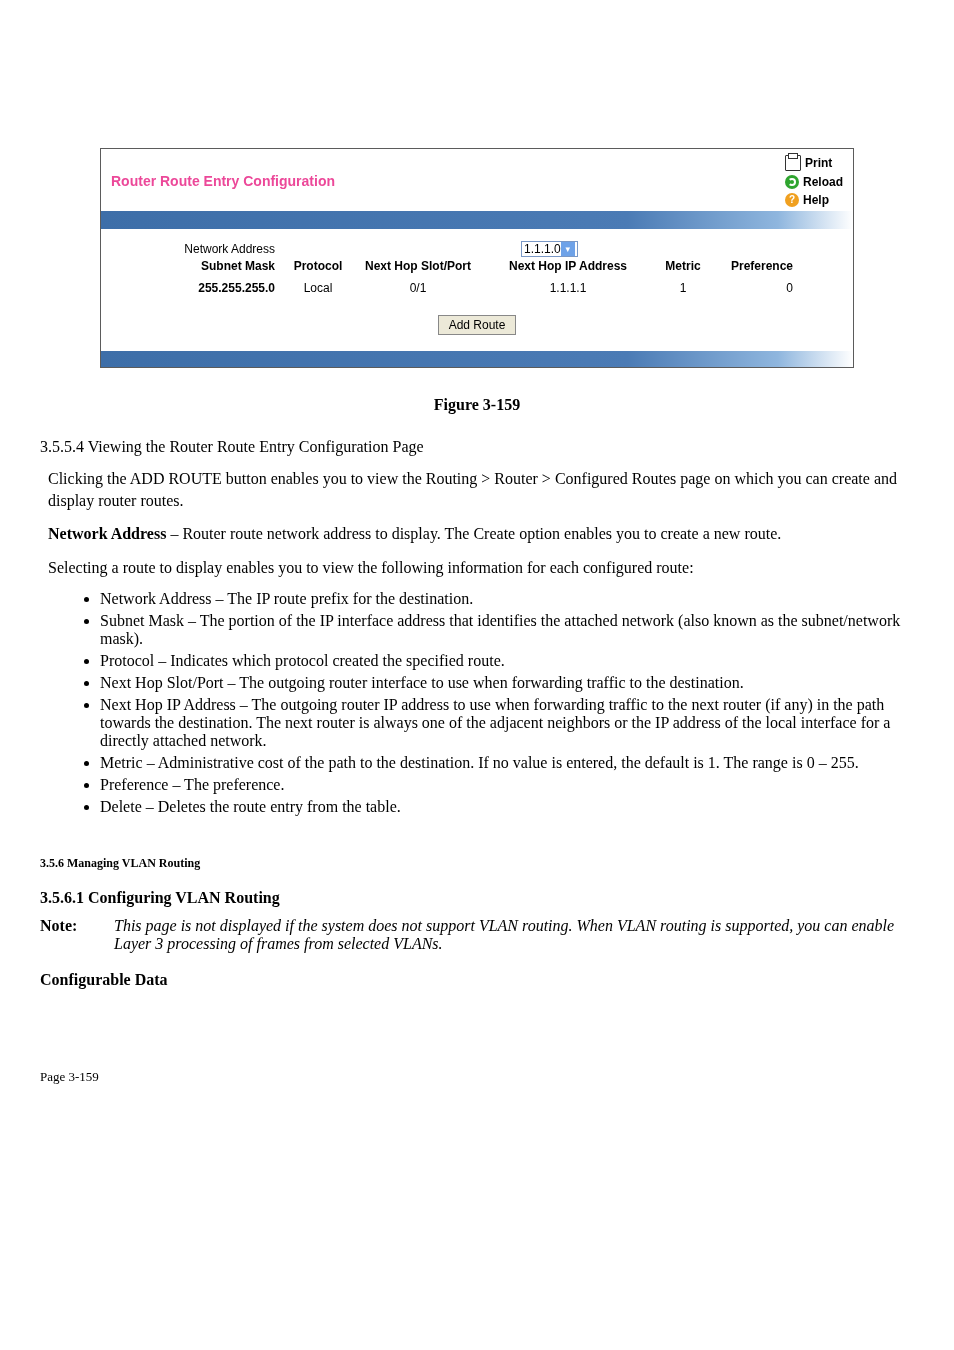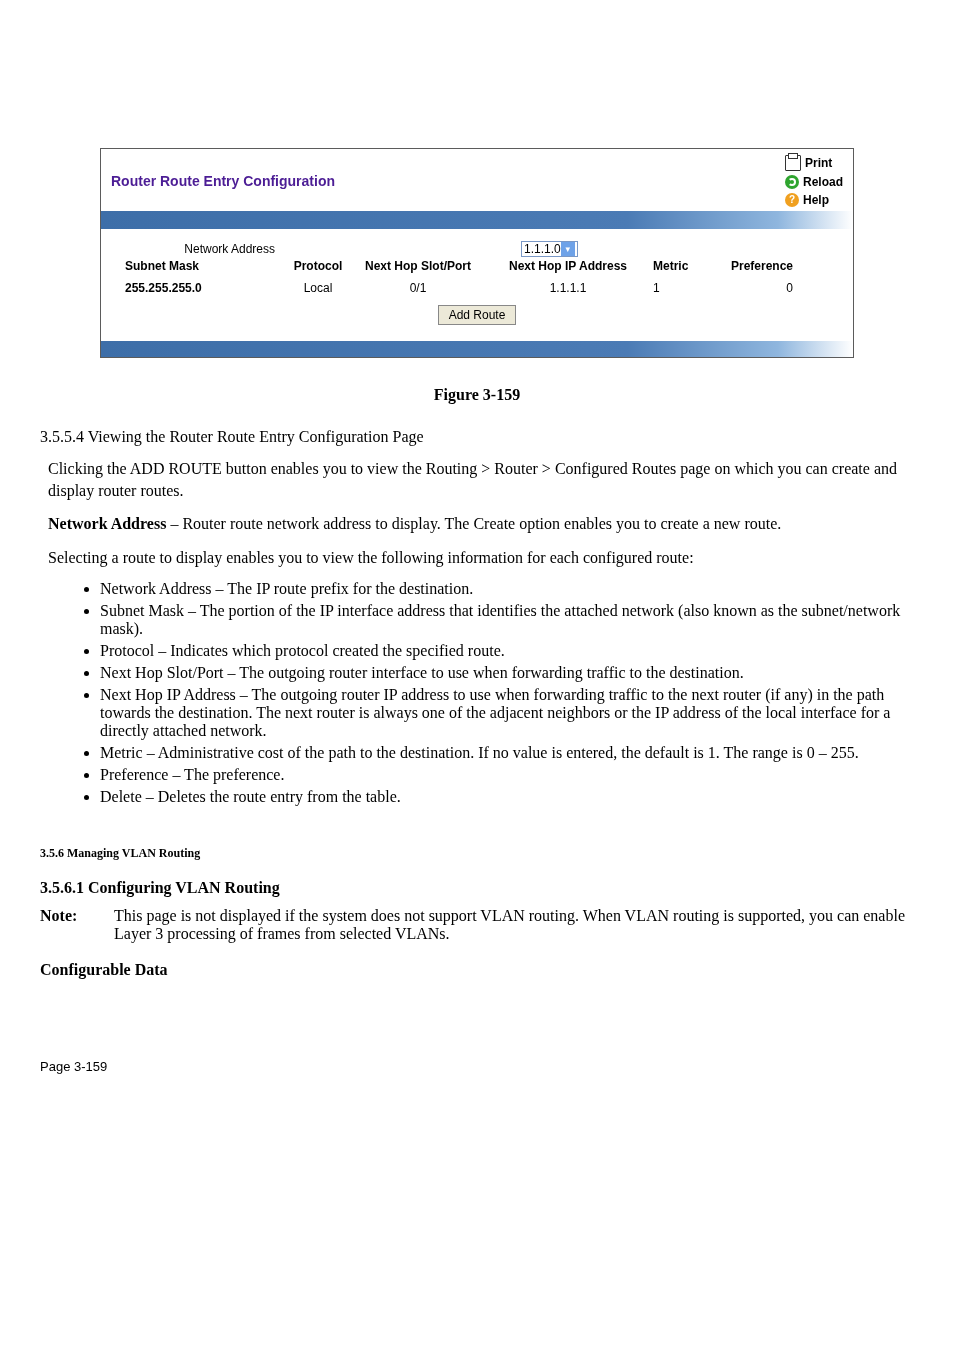--- a/index.html
+++ b/index.html
@@ -20,21 +20,21 @@
     border: 1px solid #5b5b5b;
     background: #fff;
   }
   .panel-header {
     display: flex;
     align-items: center;
     padding: 6px 10px 4px 10px;
     background: #fff;
   }
   .panel-title {
-    color: #4c1d95;
+    color: #ec4899;
     font-weight: bold;
     font-size: 14px;
     flex: 1;
   }
   .hdr-actions {
     display: flex;
     gap: 4px;
     font-size: 12px;
     font-weight: bold;
     flex-direction: column;
@@ -83,55 +83,55 @@
     font-size:12px; padding:0 2px;
     display:flex; align-items:center; 
   }
   .dd-arrow {
     width:14px; height:14px; background:#6ea2e8;
     display:flex; align-items:center; justify-content:center;
     color:#fff; font-size:9px;
   }
   .hdr-row { font-weight:bold; margin-top:2px; }
   .data-row { margin-top:8px; }
-  .c-mask { width:150px; padding-right:8px;}
+  .c-mask { width:150px; text-align:right; padding-right:8px;}
   .c-protocol{ width:70px; text-align:center;}
   .c-nexthop { width:130px; text-align:center;}
   .c-nextip { width:170px; text-align:center;}
-  .c-metric { width:60px; }
+  .c-metric { width:60px; text-align:center;}
   .c-pref { width:80px; text-align:right;}
   .data-row .c-mask   { font-weight:bold;}
   .data-row .c-protocol,
   .data-row .c-nexthop,
   .data-row .c-nextip,
   .data-row .c-metric,
   .data-row .c-pref { font-weight:normal;}
-  .btn-row { text-align:center; margin-top:10px; }
+  .btn-row { text-align:center; margin-top:20px; }
   button.addroute {
     font-size:12px;
     background:#ece9d8;
     border:1px solid #888;
     padding:2px 10px;
     cursor:pointer;
   }
   .foot-bar { height:16px; background: linear-gradient(to right, #3d6ea8 0%, #4b7bb5 70%, #8fb6de 90%, #ffffff 100%);}
 
   .doc-text { font-family: "Times New Roman", Times, serif; font-size:16px; color:#000; }
   .fig-caption { text-align:center; margin:28px 0 14px 0; font-weight:bold;}
   .section-h3 { font-weight:normal; margin:24px 0 10px 0; }
   .para { margin:12px 8px; line-height:1.35; }
   ul.bullets { margin:8px 0 8px 60px; padding:0; }
   ul.bullets li { margin:4px 0; list-style: disc; }
   .bold { font-weight:bold; }
   .section-h2 { font-weight:bold; font-size:12px; margin:40px 0 18px 0;}
   .subh { font-weight:bold; margin:18px 0 10px 0;}
   .note-row { margin:8px 0; }
   .note-label { display:inline-block; width:70px; font-weight:bold; vertical-align:top;}
-  .note-body { display:inline-block; width: calc(100% - 80px); vertical-align:top;}
-  .footer-area { margin-top:80px; font-size:13px; display:flex; justify-content:space-between; font-family:Liberation Sans, sans-serif;align-items:flex-end;}
+  .note-body { display:inline-block; width: calc(100% - 80px); vertical-align:top;font-style:italic;}
+  .footer-area { margin-top:80px; font-size:13px; display:flex; justify-content:space-between; font-family:Liberation Serif, serif;align-items:flex-end;}
 </style>
 </head>
 <body>
 
 <div class="page">
   <div class="panel-wrap">
     <div class="panel">
       <div class="panel-header">
         <div class="panel-title">Router Route Entry Configuration</div>
         <div class="hdr-actions">

